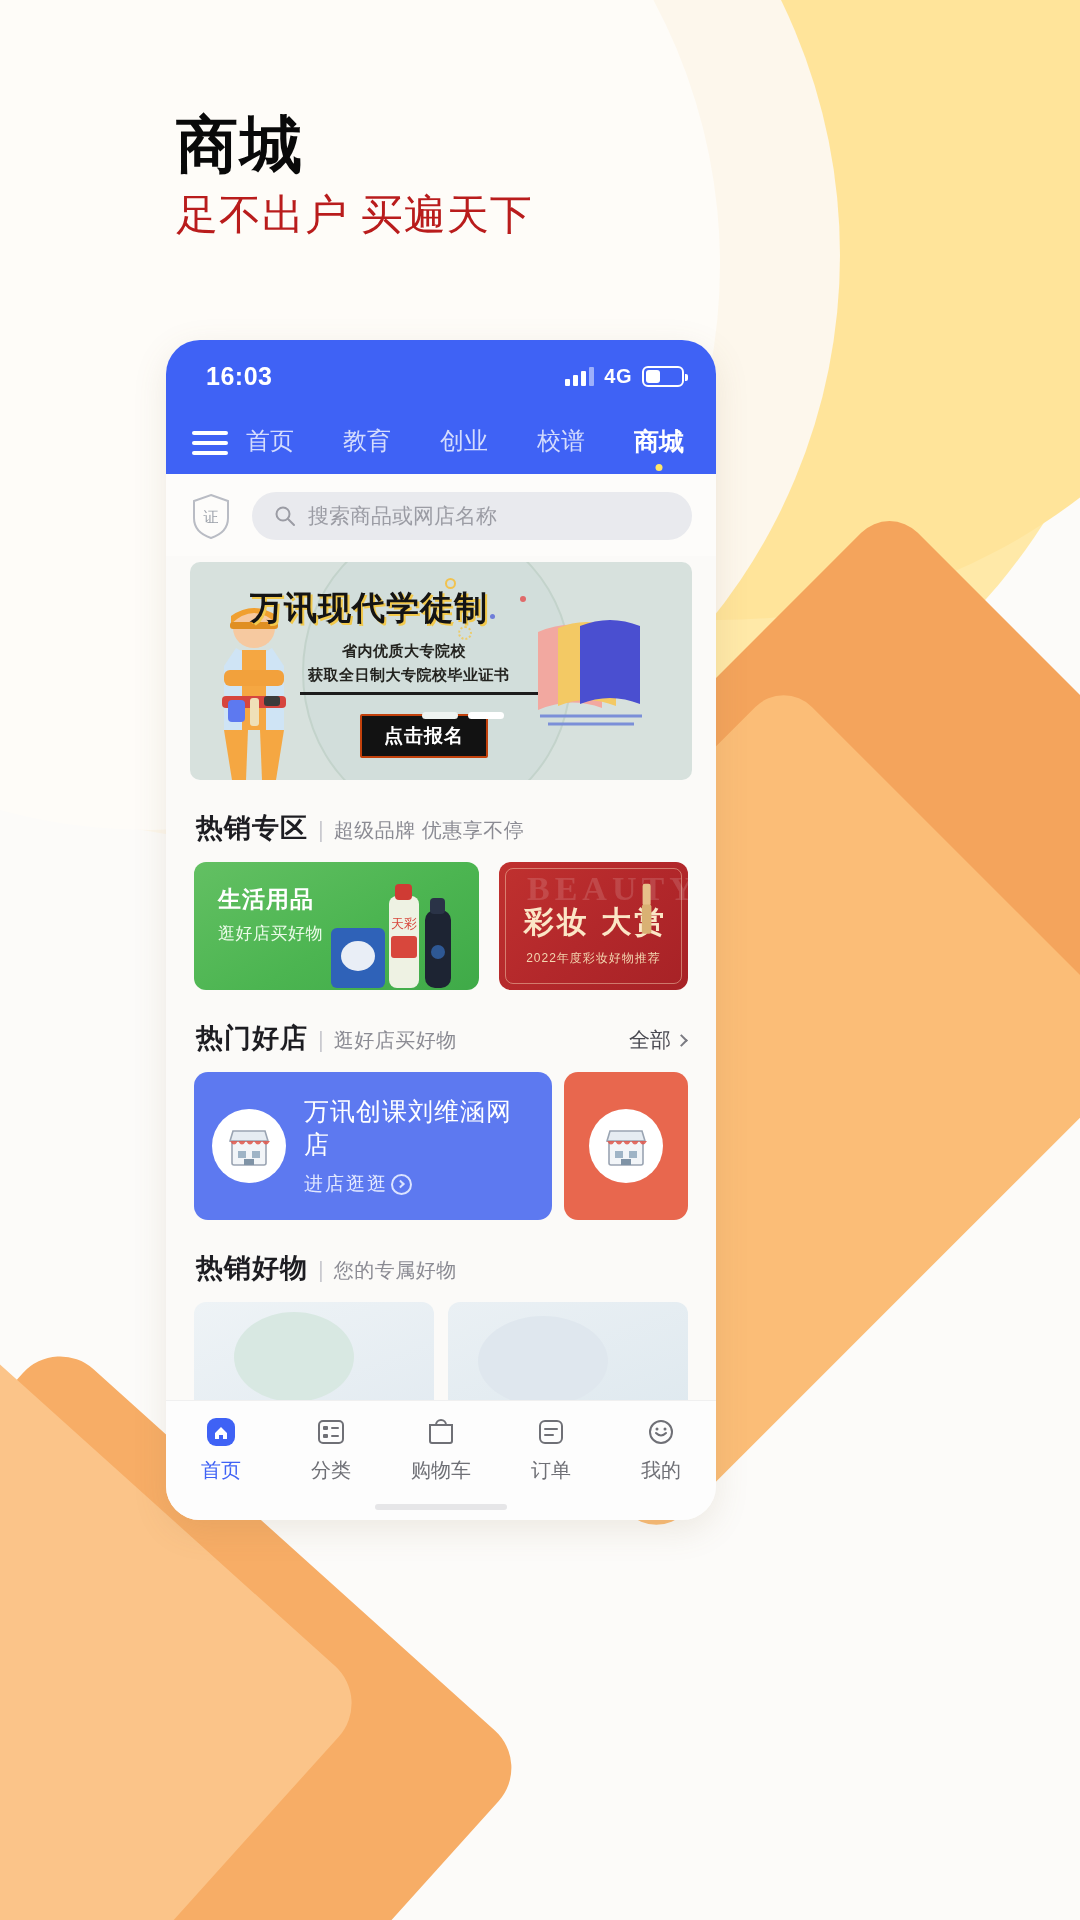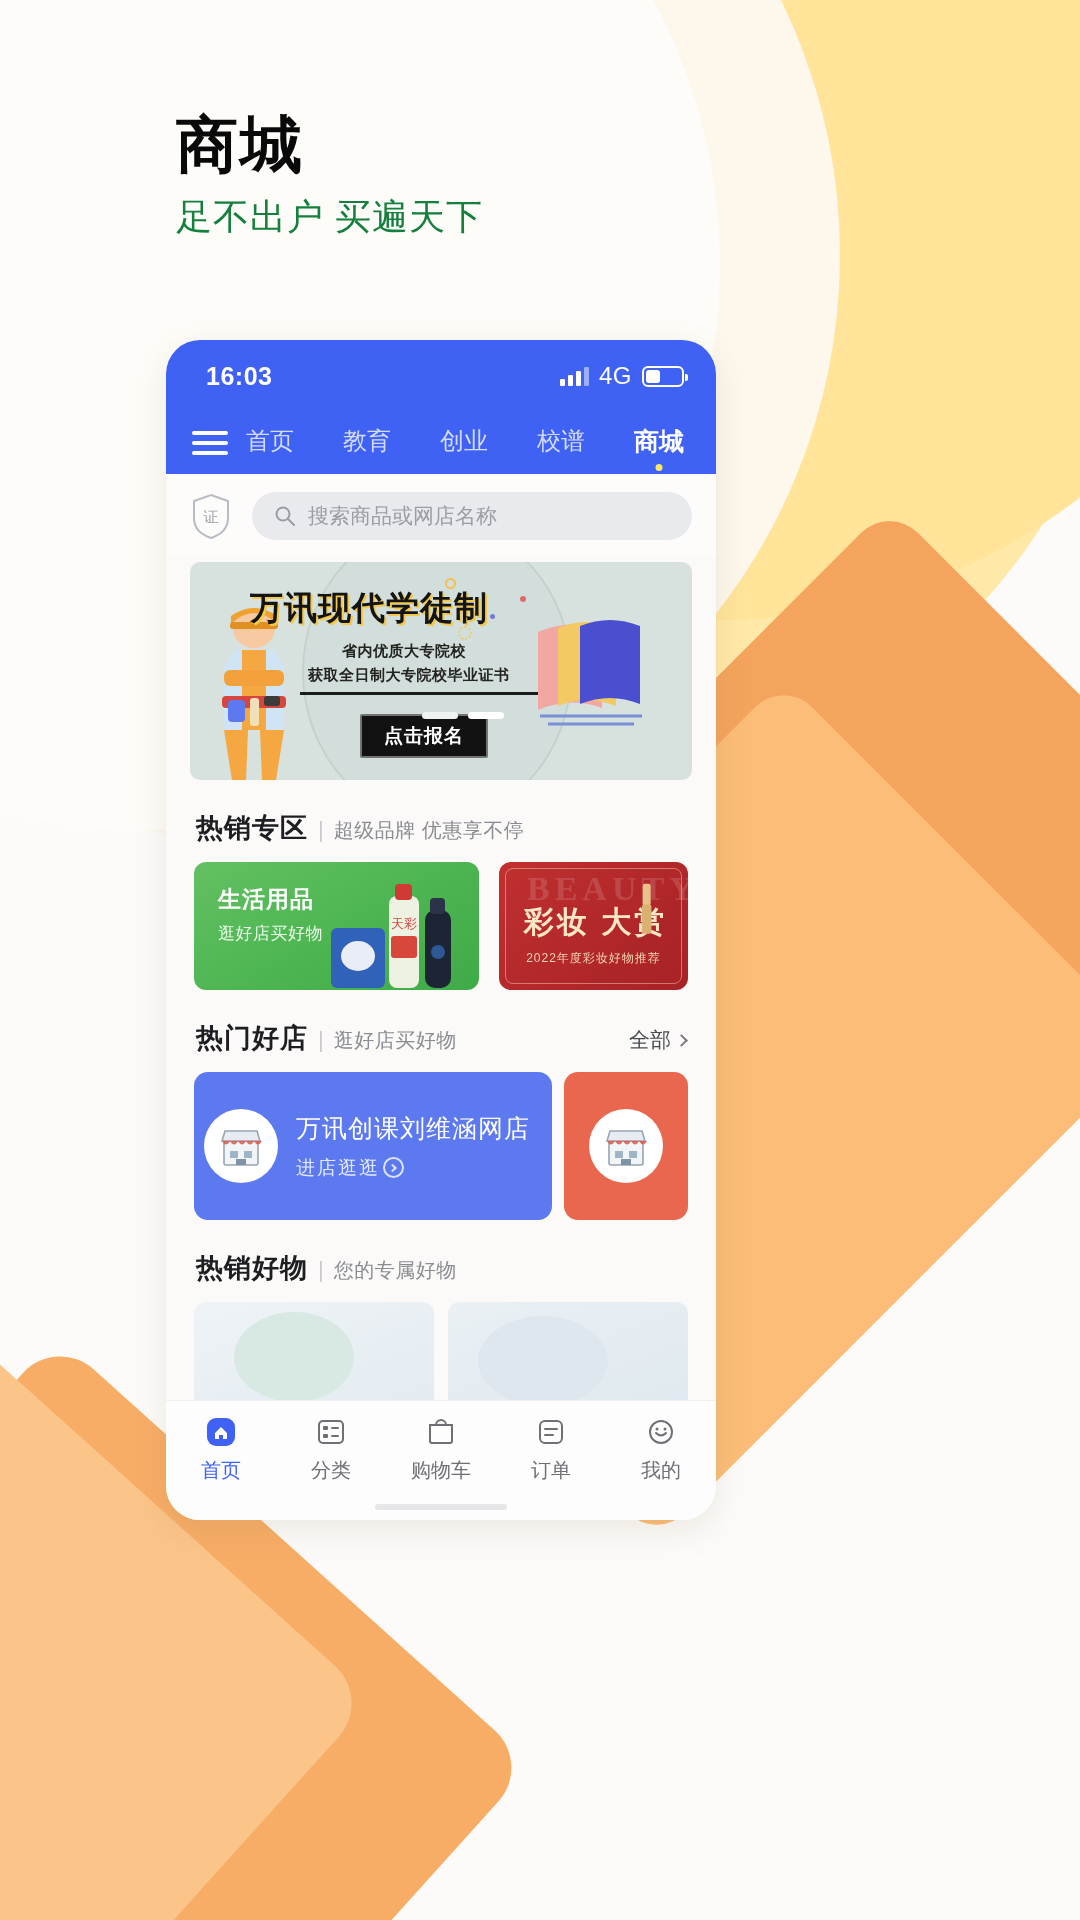--- a/index.html
+++ b/index.html
@@ -62,22 +62,22 @@
     border-radius: 50px;
   }
 
   
   .headline { position: absolute; left: 176px; top: 112px; z-index: 5; }
   .headline h1 {
     font-size: 62px; font-weight: 700; color: #090909;
     letter-spacing: 2px; line-height: 1.08;
   }
   .headline h2 {
-    margin-top: 14px;
-    font-size: 36px; font-weight: 400; color: #15803d;
+    margin-top: 8px;
+    font-size: 42px; font-weight: 400; color: #b91c1c;
     letter-spacing: 1px;
   }
 
   
   .phone {
     position: absolute; left: 166px; top: 340px;
     width: 550px; height: 1180px;
     border-radius: 34px;
     background: #fbfaf8;
     overflow: hidden;
@@ -92,21 +92,21 @@
     padding: 0 32px 0 40px;
   }
   .status-time { font-size: 25px; font-weight: 700; letter-spacing: .5px; }
   .status-right { display: flex; align-items: center; gap: 10px; }
   .sig { display: flex; align-items: flex-end; gap: 3px; height: 20px; }
   .sig i { width: 5px; background: #fff; border-radius: 1px; display: block; }
   .sig i:nth-child(1) { height: 7px; }
   .sig i:nth-child(2) { height: 11px; }
   .sig i:nth-child(3) { height: 15px; }
   .sig i:nth-child(4) { height: 19px; background: #9db0fb; }
-  .net { font-size: 24px; font-weight: 400; letter-spacing: .5px; }
+  .net { font-size: 20px; font-weight: 700; letter-spacing: .5px; }
   .battery {
     width: 42px; height: 21px; border: 2px solid #fff; border-radius: 6px;
     padding: 2px; display: flex; align-items: center; position: relative;
   }
   .battery .lvl { width: 42%; height: 100%; background: #fff; border-radius: 3px; }
   .battery:after {
     content: ""; position: absolute; right: -6px; top: 6px;
     width: 3px; height: 7px; background: #fff; border-radius: 0 2px 2px 0;
   }
 
@@ -165,21 +165,21 @@
     letter-spacing: .5px;
   }
   .banner-sub1 { top: 80px; font-size: 15px; left: 152px; }
   .banner-sub2 { top: 104px; font-size: 15px; left: 118px; }
   .banner-rule {
     position: absolute; left: 110px; top: 130px; width: 300px; height: 3px; background: #1c1c1c;
   }
   .banner-cta {
     position: absolute; left: 170px; top: 152px;
     background: #121212; color: #fff; font-size: 19px; font-weight: 700;
-    padding: 7px 22px; border: 2px solid #737373; border-radius: 2px;
+    padding: 7px 22px; border: 2px solid #c2410c; border-radius: 2px;
     letter-spacing: 1px;
   }
   .worker { position: absolute; left: 16px; bottom: 0; width: 96px; height: 180px; }
   .books { position: absolute; right: 28px; top: 42px; width: 140px; height: 130px; }
   .spark { position: absolute; border-radius: 50%; }
 
   
   .sec-head {
     display: flex; align-items: baseline; padding: 30px 30px 16px 30px; gap: 10px;
   }
@@ -224,21 +224,21 @@
   }
   .promo-red .frame {
     position: absolute; inset: 6px; border: 1px solid rgba(250,225,190,.45); border-radius: 8px;
   }
 
   
   .stores { display: flex; gap: 12px; padding: 0 28px; }
   .store-main {
     width: 358px; height: 148px; border-radius: 14px;
     background: #5d79f0; display: flex; align-items: center; gap: 18px;
-    padding: 0 10px;
+    padding: 0 18px;
   }
   .store-extra {
     flex: 1; height: 148px; border-radius: 14px; background: #e8674e;
     display: flex; align-items: center; justify-content: center;
   }
   .shop-avatar {
     width: 74px; height: 74px; border-radius: 50%; background: #fff; flex: none;
     display: flex; align-items: center; justify-content: center;
   }
   .store-txt { display: flex; flex-direction: column; gap: 10px; }

